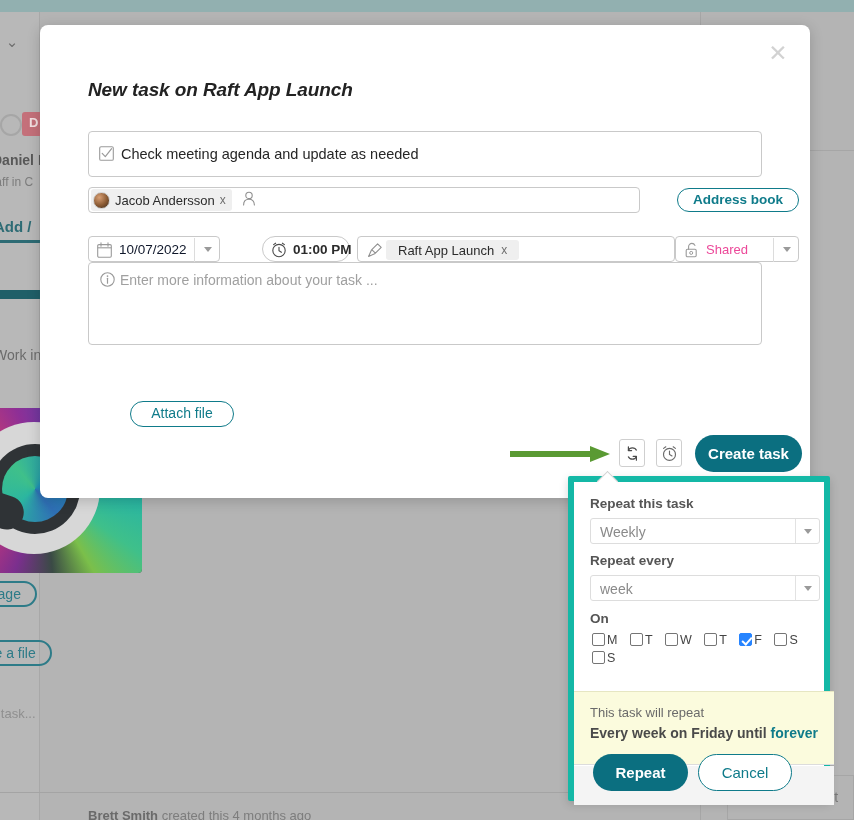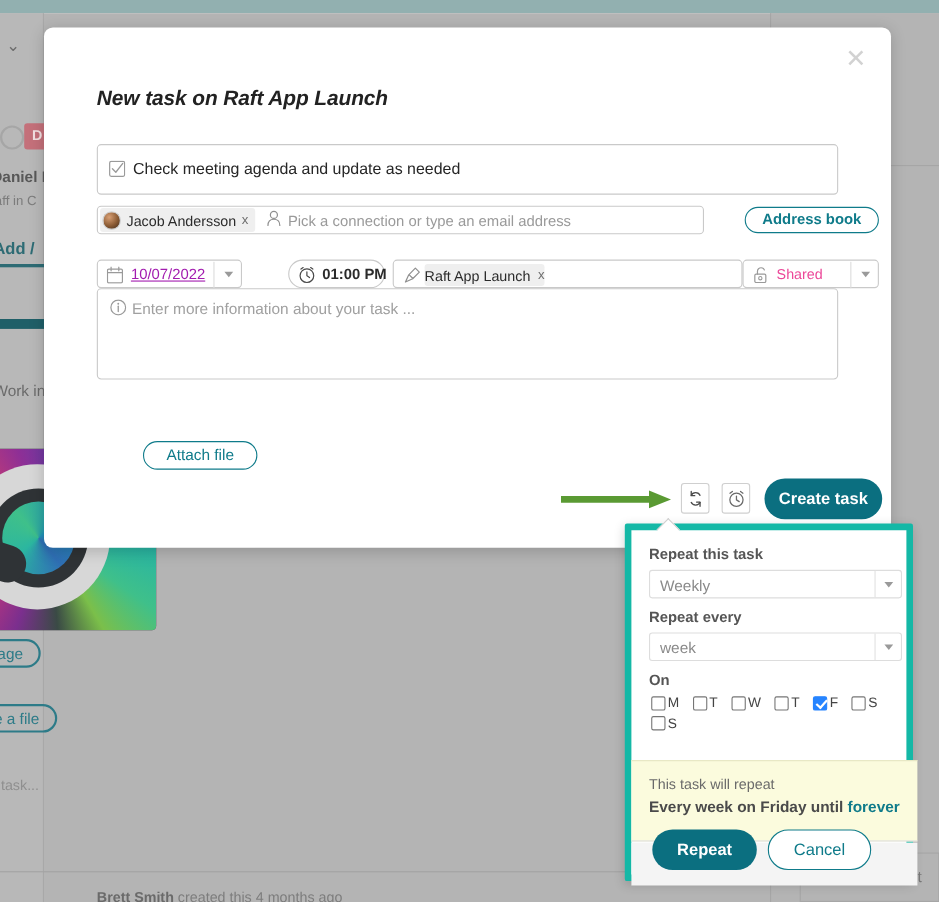--- a/index.html
+++ b/index.html
@@ -191,21 +191,21 @@
     position: absolute; left: 637px; top: 163px; width: 122px; height: 24px;
     border: 1.6px solid #0f7b8a; border-radius: 13px; background: #ffffff;
     color: #0f7b8a; font-size: 13.5px; font-weight: bold;
     text-align: center; line-height: 21px; cursor: pointer;
   }
 
   .fld-date { left: 48px; top: 211px; width: 132px; height: 26px; }
   .fld-date .cal { position: absolute; left: 8px; top: 5px; }
   .fld-date .val {
     position: absolute; left: 30px; top: 5px;
-    font-size: 13.5px; color: #a21caf; white-space: nowrap; text-decoration: underline;
+    font-size: 13.5px; color: #0f172a; white-space: nowrap;
   }
   .fld-date .caret-sep {
     position: absolute; right: 24px; top: 1px; width: 1px; height: 24px; background: #dcdcdc;
   }
   .caret {
     width: 0; height: 0; border-left: 4px solid transparent;
     border-right: 4px solid transparent; border-top: 5px solid #9a9a9a;
   }
   .fld-date .caret { position: absolute; right: 7px; top: 10px; }
 
@@ -214,21 +214,21 @@
   .fld-time .val {
     position: absolute; left: 30px; top: 5px;
     font-size: 13.5px; font-weight: bold; color: #2b2b2b; white-space: nowrap;
   }
 
   .fld-project { left: 317px; top: 211px; width: 318px; height: 26px; }
   .fld-project .pin { position: absolute; left: 9px; top: 5px; }
   .fld-project .chip2 {
     position: absolute; left: 28px; top: 3px;
     display: inline-flex; align-items: center; gap: 7px;
-    background: #efefef; border-radius: 3px; height: 20px; padding: 0 0;
+    background: #efefef; border-radius: 3px; height: 20px; padding: 0 12px;
   }
   .fld-project .chip2 .nm { font-size: 13px; color: #2b2b2b; white-space: nowrap; }
   .fld-project .chip2 .x { font-size: 12px; color: #6f6f6f; cursor: pointer; }
 
   .fld-shared { left: 635px; top: 211px; width: 124px; height: 26px; }
   .fld-shared .lock { position: absolute; left: 8px; top: 5px; }
   .fld-shared .val {
     position: absolute; left: 30px; top: 5px;
     font-size: 13px; color: #ec4899; white-space: nowrap;
   }
@@ -417,21 +417,20 @@
         <span class="nm">Jacob Andersson</span>
         <span class="x">x</span>
       </span>
       <span class="ppl-placeholder">
         <span>
           <svg width="14" height="15" viewBox="0 0 14 15">
             <circle cx="7" cy="4.4" r="3.2" fill="none" stroke="#8f8f8f" stroke-width="1.1"></circle>
             <path d="M1.6 14 C1.6 9.9 4 8.3 7 8.3 C10 8.3 12.4 9.9 12.4 14" fill="none" stroke="#8f8f8f" stroke-width="1.1" stroke-linecap="round"></path>
           </svg>
         </span>
-        <span>Pick a connection or type an email address</span>
       </span>
     </div>
 
     <div class="btn-addressbook">Address book</div>
 
     <div class="fld fld-date">
       <span class="cal">
         <svg width="15" height="16" viewBox="0 0 15 16">
           <rect x="0.7" y="2.6" width="13.6" height="12.6" rx="1.2" fill="none" stroke="#9a9a9a" stroke-width="1.1"></rect>
           <path d="M0.7 5.8 H14.3" stroke="#9a9a9a" stroke-width="1.1"></path>

